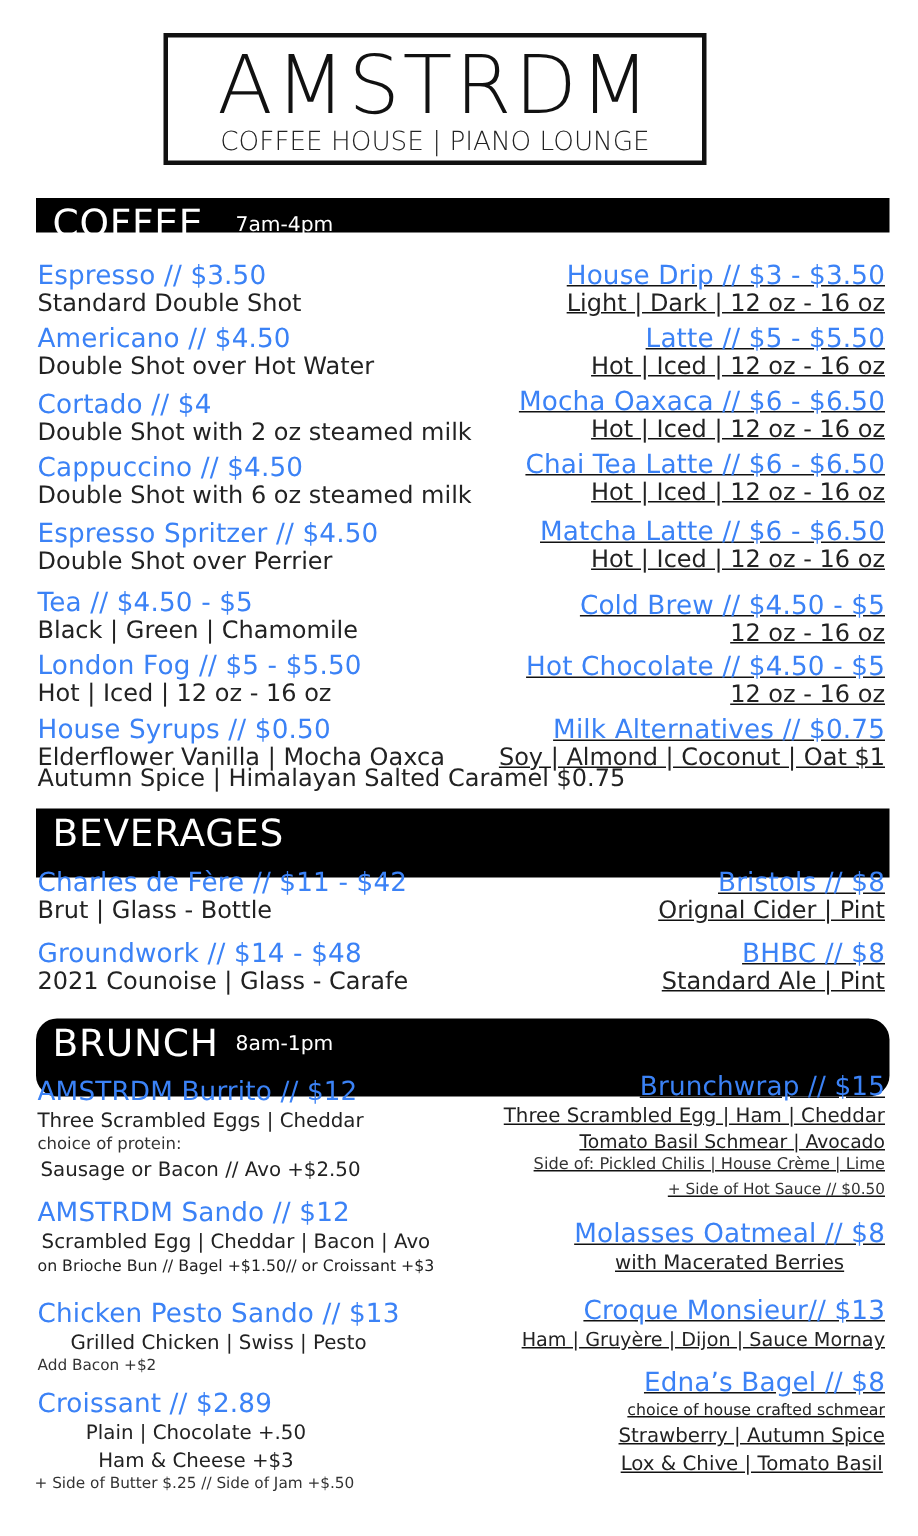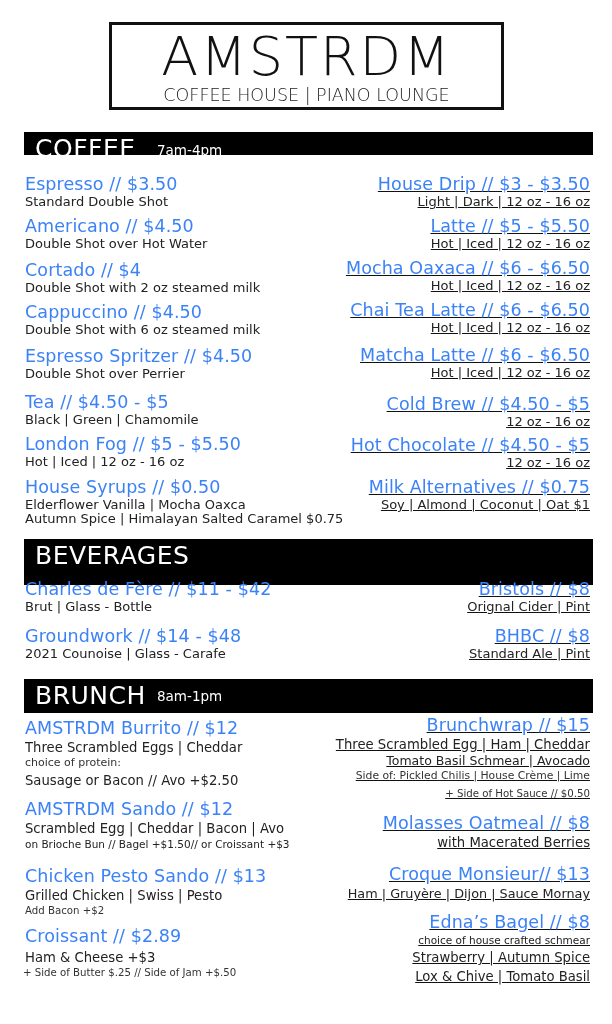--- a/index.html
+++ b/index.html
@@ -1,32 +1,32 @@
 <!DOCTYPE html>
 <html><head>
   <meta charset="utf-8">
   <style>
     html, body { margin: 0; padding: 0; background: #ffffff; }
     body { width: 612px; height: 1024px; position: relative; overflow: hidden;
       font-family: "DejaVu Sans", sans-serif; color: #111; }
-    .logo-box { position: absolute; left: 109px; top: 22px; width: 395px; height: 88px;
+    .logo-box { position: absolute; left: 109px; top: 22px; width: 362px; height: 88px;
       border: 3px solid #111; box-sizing: border-box; text-align: center; }
     .logo-title { font-family: "DejaVu Sans", sans-serif; font-weight: 200; font-size: 54px;
       letter-spacing: 2px; line-height: 56px; margin-top: 4px; color: #111; -webkit-text-stroke: 0; font-stretch: condensed; }
     .logo-sub { font-size: 17.5px; line-height: 20px; color: #222; letter-spacing: 0px; font-weight: 300; }
     .bar { position: absolute; left: 24px; width: 569px; background: #000; color: #fff; }
     .bar .bar-title { position: absolute; left: 11px; font-size: 25px; letter-spacing: 0.5px; }
     .bar .bar-hours { position: absolute; font-size: 13.5px; }
     .bar .bar-right { position: absolute; right: 8px; font-size: 11px; }
     .item { position: absolute; white-space: nowrap; }
     .item.left { left: 25px; text-align: left; }
     .item.right { right: 22px; text-align: right; text-decoration: underline; }
     .name { font-size: 17.5px; line-height: 21px; color: #3b82f6; letter-spacing: 0.1px; }
-    .desc { font-size: 13px; line-height: 14px; color: #222; }
-    .desc.lg { font-size: 13.2px; line-height: 17px; color: #222; }
+    .desc { font-size: 16px; line-height: 14px; color: #222; }
+    .desc.lg { font-size: 13.2px; line-height: 17px; color: #222; text-align: center; }
     .desc.sm { font-size: 10.2px; line-height: 14px; color: #333; }
     .line { display: block; }
   </style>
 </head>
 <body>
 
 <div class="logo-box">
   <div class="logo-title">AMSTRDM</div>
   <div class="logo-sub">COFFEE HOUSE | PIANO LOUNGE</div>
 </div>
@@ -118,21 +118,21 @@
 </div>
 <div class="item right" style="top:579px;">
   <span class="line name">Bristols // $8</span>
   <span class="line desc">Orignal Cider | Pint</span>
 </div>
 <div class="item right" style="top:626px;">
   <span class="line name">BHBC // $8</span>
   <span class="line desc">Standard Ale | Pint</span>
 </div>
 
-<div class="bar" style="top:679px;height:34px;">
+<div class="bar" style="top:679px;height:52px;border-radius:14px;">
   <span class="bar-title" style="top:2px;">BRUNCH</span>
   <span class="bar-hours" style="left:133px;top:9px;">8am-1pm</span>
 </div>
 
 <div class="item left" style="top:718px;">
   <span class="line name">AMSTRDM Burrito // $12</span>
   <span class="line desc lg">Three Scrambled Eggs | Cheddar</span>
   <span class="line desc sm" style="font-size:11px;">choice of protein:</span>
   <span class="line desc lg" style="margin-top:2px;">Sausage or Bacon // Avo +$2.50</span>
 </div>
@@ -141,20 +141,21 @@
   <span class="line desc lg">Scrambled Egg | Cheddar | Bacon | Avo</span>
   <span class="line desc" style="font-size:10.5px;">on Brioche Bun // Bagel +$1.50// or Croissant +$3</span>
 </div>
 <div class="item left" style="top:866px;">
   <span class="line name">Chicken Pesto Sando // $13</span>
   <span class="line desc lg">Grilled Chicken | Swiss | Pesto</span>
   <span class="line desc sm">Add Bacon +$2</span>
 </div>
 <div class="item left" style="top:926px;">
   <span class="line name">Croissant // $2.89</span>
+  <span class="line desc lg">Plain | Chocolate +.50</span>
   <span class="line desc lg" style="margin-top:2px;">Ham &amp; Cheese +$3</span>
   <span class="line desc sm" style="margin-left:-2px;">+ Side of Butter $.25 // Side of Jam +$.50</span>
 </div>
 
 <div class="item right" style="top:715px;">
   <span class="line name">Brunchwrap // $15</span>
   <span class="line desc lg">Three Scrambled Egg | Ham | Cheddar</span>
   <span class="line desc" style="font-size:12.5px;line-height:16px;">Tomato Basil Schmear | Avocado</span>
   <span class="line desc sm" style="font-size:10.8px;">Side of: Pickled Chilis | House Crème  | Lime</span>
   <span class="line desc sm" style="margin-top:4px;">+ Side of Hot Sauce // $0.50</span>

